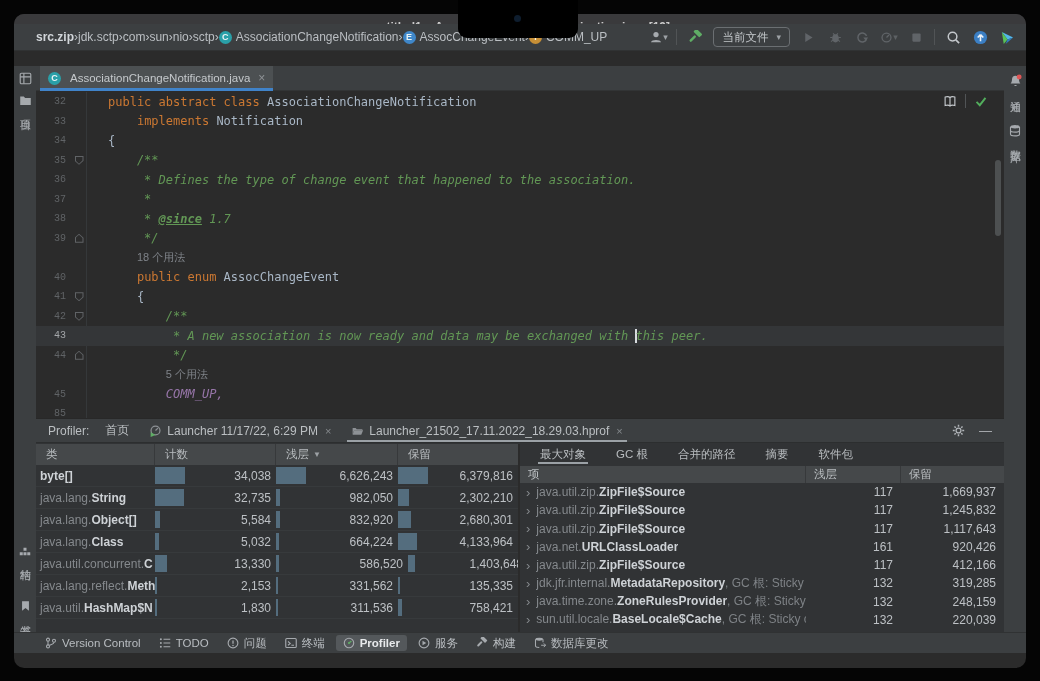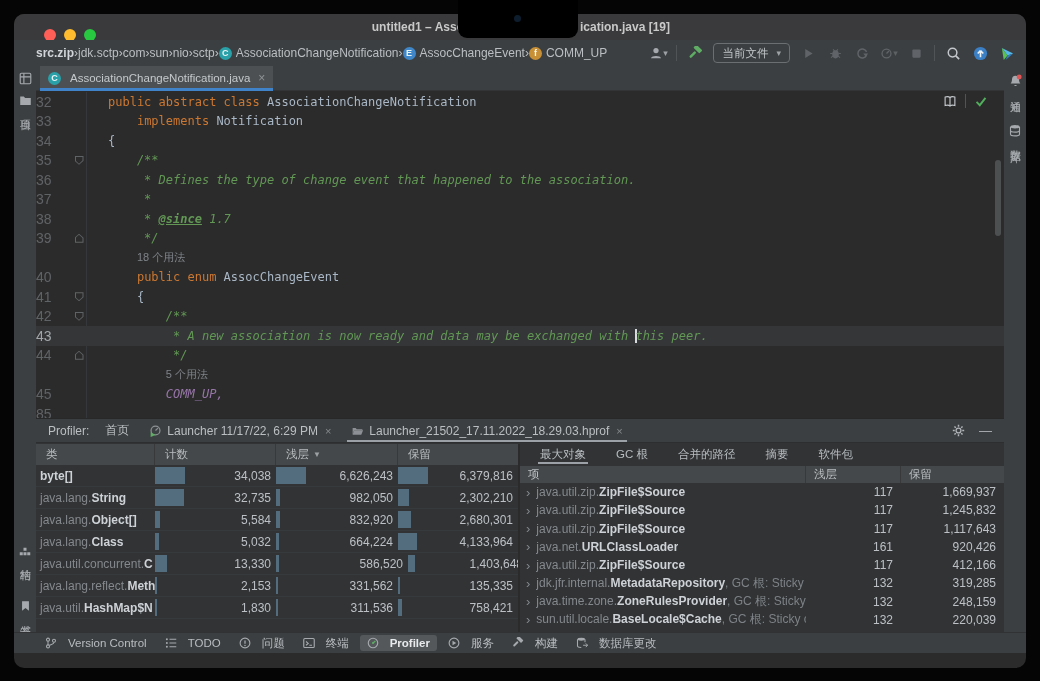--- a/index.html
+++ b/index.html
@@ -7,21 +7,21 @@
           font-family:"Liberation Sans",sans-serif;-webkit-font-smoothing:antialiased;}
   #window{position:absolute;left:14px;top:14px;width:1012px;height:654px;background:#2b2b2b;
           border-radius:10px;overflow:hidden;}
   
   .titlebar{position:absolute;left:0;top:0;width:100%;height:26px;background:#3a3a3c;border-bottom:1px solid #2e2e30;}
   .tl{position:absolute;top:15px;width:12px;height:12px;border-radius:50%;}
   .title-part{position:absolute;top:6px;font-size:12px;font-weight:bold;color:#c9c9c9;white-space:nowrap;}
   #notch{position:absolute;left:458px;top:0;width:120px;height:38px;background:#000;border-radius:0 0 9px 9px;z-index:60;}
   #notch .cam{position:absolute;left:56px;top:15px;width:7px;height:7px;border-radius:50%;background:#0e1d2e;}
   
-  .navbar{position:absolute;left:0;top:26px;width:100%;height:26px;background:#3c3f41;border-bottom:1px solid #303233;}
+  .navbar{position:absolute;left:0;top:10px;width:100%;height:26px;background:#3c3f41;border-bottom:1px solid #303233;}
   #crumbs{position:absolute;left:22px;top:0;height:26px;display:flex;align-items:center;font-size:12px;color:#bbbfc3;}
   .crumb{display:flex;align-items:center;white-space:nowrap;cursor:default;}
   .badge{width:13px;height:13px;border-radius:50%;display:inline-flex;align-items:center;justify-content:center;
          font-size:9px;font-weight:bold;color:#e8f3f5;margin-right:4px;flex:0 0 auto;}
   .badge.cls{background:#2aa0a8;}
   .badge.enm{background:#3f87c9;}
   .badge.fld{background:#c78f36;color:#fdf4df;}
   #navtools{position:absolute;right:10px;top:0;height:26px;display:flex;align-items:center;gap:9px;}
   .ticon{display:inline-flex;align-items:center;justify-content:center;width:18px;height:18px;}
   .tsep{width:1px;height:16px;background:#515456;}
@@ -39,21 +39,21 @@
   .editor{position:absolute;left:22px;top:52px;width:968px;height:352px;background:#2b2b2b;overflow:hidden;}
   .tabbar{position:absolute;left:0;top:0;width:100%;height:24px;background:#3c3f41;border-bottom:1px solid #323435;}
   .etab{position:absolute;left:4px;top:0;height:24px;display:flex;align-items:center;gap:5px;padding:0 8px;
         background:#4c5052;font-size:11.5px;color:#c5c9cc;}
   .etab .underline{position:absolute;left:0;bottom:-1px;width:100%;height:3px;background:#4083c9;}
   .etab .x{color:#8e9296;font-size:12px;margin-left:3px;}
   #code{position:absolute;left:0;top:26px;width:100%;}
   .codeline{position:relative;height:19.5px;display:flex;align-items:center;
             font-family:"DejaVu Sans Mono",monospace;font-size:12px;white-space:pre;}
   .codeline.caretline{background:#343638;}
-  .lnum{width:30px;text-align:left;color:#606366;font-size:14px;flex:0 0 auto;font-family:Liberation Sans, sans-serif;}
+  .lnum{width:30px;text-align:right;color:#606366;font-size:10px;flex:0 0 auto;font-family:Liberation Mono, monospace;}
   .caretline .lnum{color:#a4a7aa;}
   .foldc{width:26px;flex:0 0 auto;display:flex;justify-content:center;}
   .foldm{width:9px;height:9px;position:relative;}
   .foldm .o{position:absolute;inset:0;background:#606366;}
   .foldm .i{position:absolute;inset:1px;background:#2b2b2b;}
   .foldm.open .o,.foldm.open .i{clip-path:polygon(0 0,100% 0,100% 55%,50% 100%,0 55%);}
   .foldm.close .o,.foldm.close .i{clip-path:polygon(0 45%,50% 0,100% 45%,100% 100%,0 100%);}
   .ltext{padding-left:16px;}
   .tk-kw{color:#cc7832;}
   .tk-pl{color:#a9b7c6;}
@@ -97,21 +97,21 @@
   .dhead{display:flex;height:17px;background:#45484a;color:#b9bdc0;font-size:11.5px;align-items:center;margin-top:2px;}
   .dhead>div{padding-left:8px;box-sizing:border-box;border-right:1px solid #37393b;height:17px;display:flex;align-items:center;}
   .drow{display:flex;height:18.25px;align-items:center;font-size:12px;color:#bdc1c5;}
   .drow .dname{flex:1 1 auto;overflow:hidden;white-space:nowrap;padding-left:6px;display:flex;align-items:center;gap:6px;}
   .drow .chev{color:#85898d;font-size:13px;flex:0 0 auto;}
   .drow .dval{flex:0 0 auto;text-align:right;box-sizing:border-box;padding-right:8px;}
   .sfx{color:#7e8286;}
   
   .bottombar{position:absolute;left:0;top:618px;width:100%;height:20px;background:#3c3f41;border-top:1px solid #303233;}
   #bitems{position:absolute;left:24px;top:0;height:20px;display:flex;align-items:center;gap:4px;font-size:11.5px;color:#b9bdc1;}
-  .bitem{display:flex;align-items:center;gap:11px;height:16px;padding:0 7px;border-radius:3px;white-space:nowrap;}
+  .bitem{display:flex;align-items:center;gap:5px;height:16px;padding:0 7px;border-radius:3px;white-space:nowrap;}
   .bitem.active{background:#54585b;color:#e8eaec;font-weight:bold;}
   
   .statusbar{position:absolute;left:0;top:638px;width:100%;height:16px;background:#3c3f41;border-top:1px solid #303233;
              font-size:11px;color:#b4b8bc;}
   .smsg{position:absolute;left:26px;top:0;height:16px;display:flex;align-items:center;white-space:nowrap;}
   .sright{position:absolute;right:14px;top:0;height:16px;display:flex;align-items:center;gap:16px;}
   .dim{color:#797d81;}
   .sicon{position:absolute;left:6px;top:1px;}
   svg{display:block;}
 </style>

